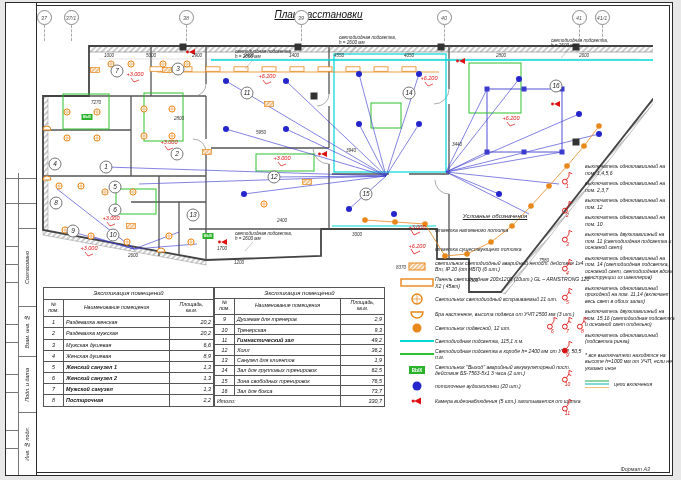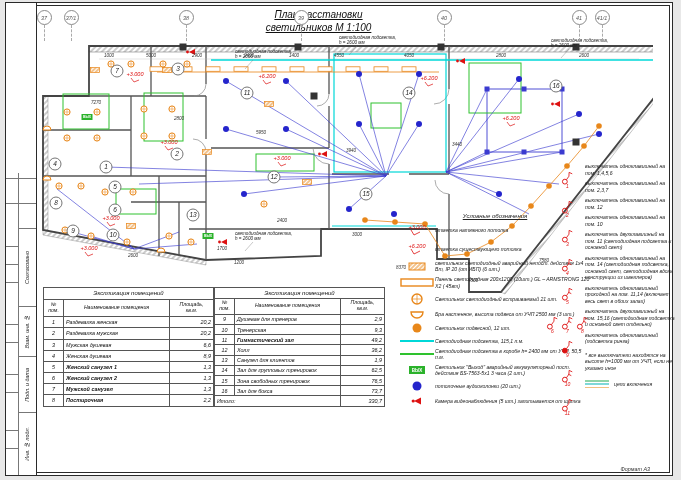--- a/index.html
+++ b/index.html
@@ -93,21 +93,20 @@
         <span>Инв. № подл.</span>
       </div>
   </div>
 
   <div class="field"></div>
 
   <div id="axes"></div>
 
   <div class="plan-title">
     <div>План расстановки</div>
-    <div>светильников М 1:100</div>
   </div>
 
   <svg class="plan" id="plan" width="614" height="284" viewBox="0 0 614 284">
     <defs>
       <pattern id="hat" width="4" height="4" patternUnits="userSpaceOnUse" patternTransform="rotate(45)">
         <rect width="4" height="4" fill="#fff"></rect>
         <line x1="1" y1="0" x2="1" y2="4" stroke="#999" stroke-width="1"></line>
       </pattern>
       <pattern id="hatO" width="3" height="3" patternUnits="userSpaceOnUse" patternTransform="rotate(45)">
         <rect width="3" height="3" fill="#fff"></rect>

